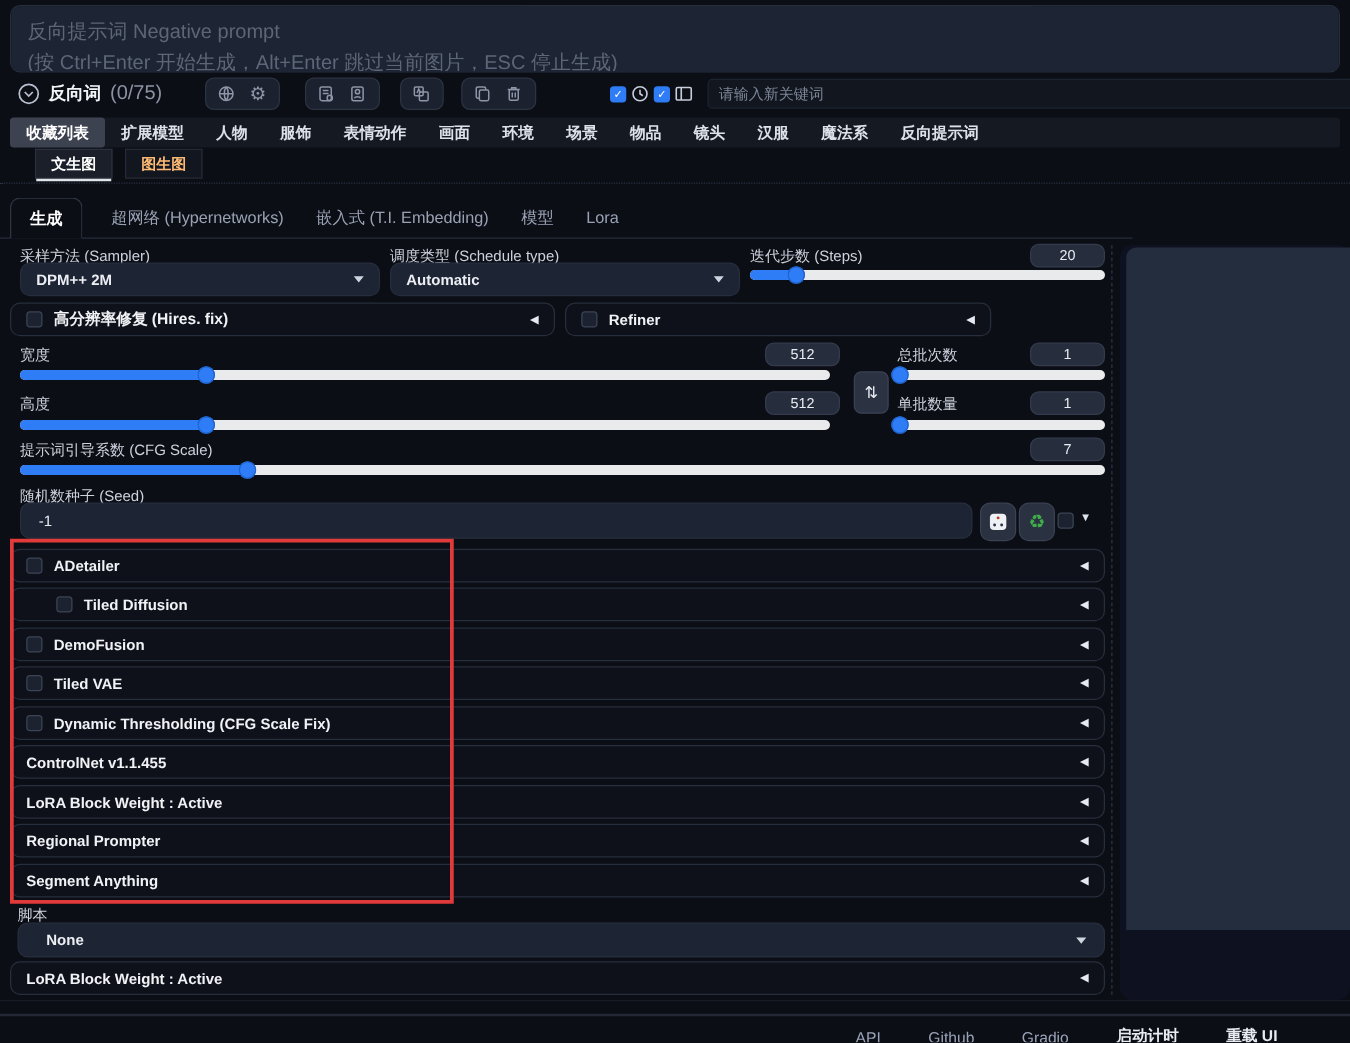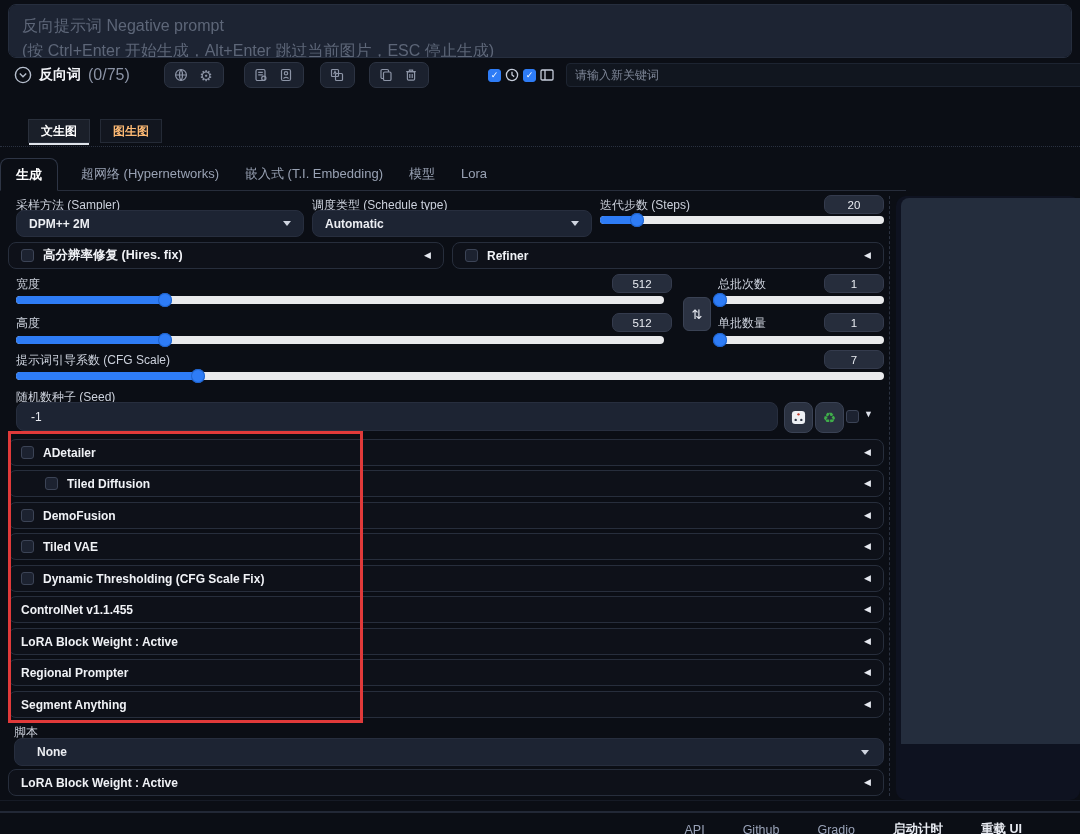--- a/index.html
+++ b/index.html
@@ -42,21 +42,21 @@
   .mode-tabs{left:28px;top:119px;height:23px;display:flex;gap:10px;}
   .mode-tab{padding:0 12px;height:22px;display:flex;align-items:center;font-size:12px;font-weight:bold;
       border:1px solid #242a36;background:#12161f;color:#fdba74;position:relative;}
   .mode-tab.sel{background:#1a1f29;color:#fff;border-color:#2a303c;}
   .mode-tab.sel::after{content:"";position:absolute;left:0;right:0;bottom:-3px;height:2px;background:#dfe3ea;}
 
   .dotted-div{left:0;top:146px;width:1080px;height:0;border-top:1px dotted #2a3140;}
 
   
   .main-tabs{left:0;top:157px;width:906px;height:34px;border-bottom:1px solid #272d3b;
-      display:flex;align-items:stretch;box-sizing:border-box;}
+      display:flex;align-items:stretch;padding-left:8px;box-sizing:border-box;}
   .main-tab{display:flex;align-items:center;padding:0 13px;font-size:13px;color:#99a2b4;white-space:nowrap;}
   .main-tab.sel{border:1px solid #2e3545;border-bottom:1px solid #0b0e15;border-radius:8px 8px 0 0;
       background:#0b0e15;color:#fff;font-weight:bold;position:relative;top:1px;padding:0 15px;margin-right:10px;}
 
   
   .lbl{font-size:12px;color:#ccd1dc;white-space:nowrap;}
   .dropdown{height:27px;background:#1d2433;border:1px solid #272e3e;border-radius:8px;display:flex;
       align-items:center;padding:0 12px;}
   .dd-text{font-size:12px;font-weight:bold;color:#eceef3;}
   .dd-caret{margin-left:auto;width:0;height:0;border-left:4px solid transparent;border-right:4px solid transparent;
@@ -188,20 +188,35 @@
       <span class="tb-ico">
         <svg viewBox="0 0 16 16" width="16" height="16" fill="none" stroke="currentColor" stroke-width="1.3">
           <rect x="2" y="3" width="12" height="10" rx="1.2"></rect>
             <path d="M6 3v10"></path>
         </svg>
       </span>
       <input class="kw-input" placeholder="请输入新关键词" style="">
     </div>
   </div>
 
+  <div class="abs tag-tabs">
+    <span class="tag-tab sel">收藏列表</span>
+    <span class="tag-tab">扩展模型</span>
+    <span class="tag-tab">人物</span>
+    <span class="tag-tab">服饰</span>
+    <span class="tag-tab">表情动作</span>
+    <span class="tag-tab">画面</span>
+    <span class="tag-tab">环境</span>
+    <span class="tag-tab">场景</span>
+    <span class="tag-tab">物品</span>
+    <span class="tag-tab">镜头</span>
+    <span class="tag-tab">汉服</span>
+    <span class="tag-tab">魔法系</span>
+    <span class="tag-tab">反向提示词</span>
+  </div>
 
   <div class="abs mode-tabs">
     <span class="mode-tab sel">文生图</span>
     <span class="mode-tab">图生图</span>
   </div>
 
   <div class="abs dotted-div"></div>
 
   <div class="abs main-tabs">
     <span class="main-tab sel">生成</span>
@@ -227,21 +242,21 @@
   <input class="numbox" style="left: 824px; top: 195px;" value="20">
   <div class="slider" style="left:600px;top:216px;width:284px;">
     <div class="sfill" style="width: 13%;"></div>
   </div>
 
   <div class="acc" style="top:242px;width:436px;">
     <span class="cb cbx"></span>
     <span class="t" style="font-size:12.5px">高分辨率修复 (Hires. fix)</span>
     <span class="car">◀</span>
   </div>
-  <div class="acc" style="top:242px;left:452px;width:432px;">
+  <div class="acc" style="top:242px;left:452px;width:341px;">
     <span class="cb cbx"></span>
     <span class="t">Refiner</span>
     <span class="car">◀</span>
   </div>
 
   <div class="abs lbl" style="left:16px;top:276px;">宽度</div>
   <input class="numbox" style="left: 612px; top: 274px;" value="512">
   <div class="slider" style="left:16px;top:296px;width:648px;">
     <div class="sfill" style="width: 23%;"></div>
   </div>

